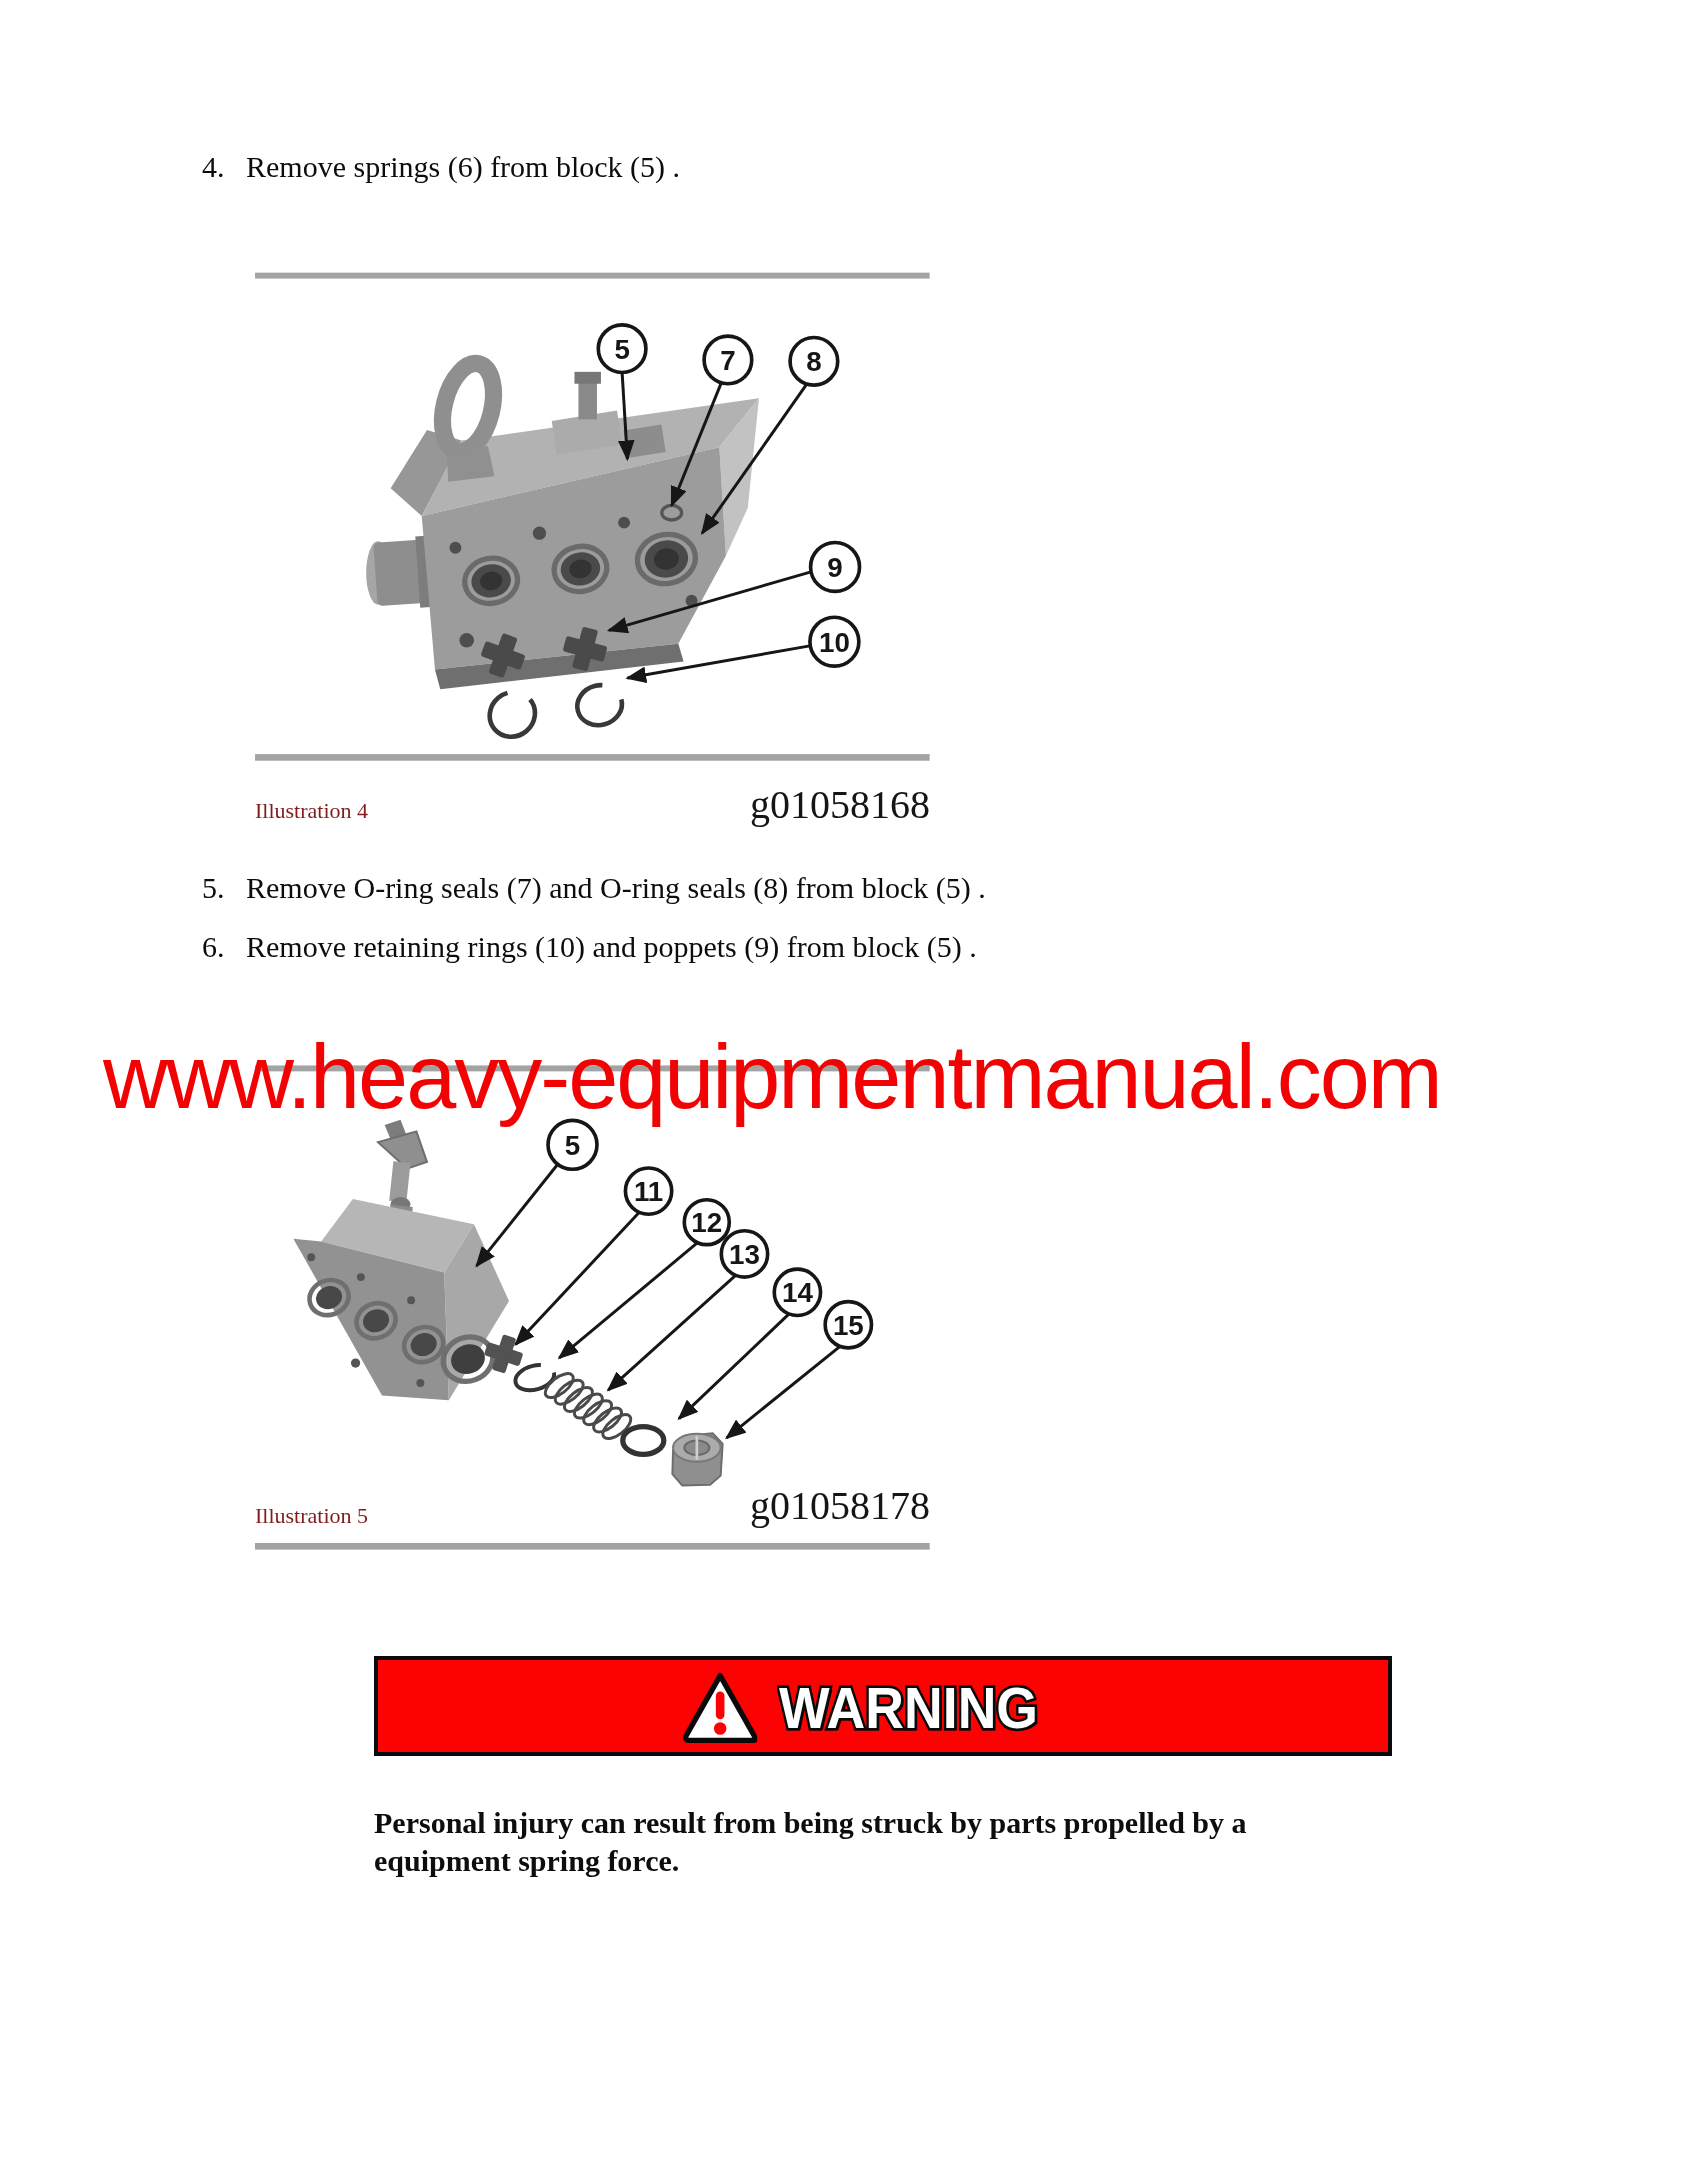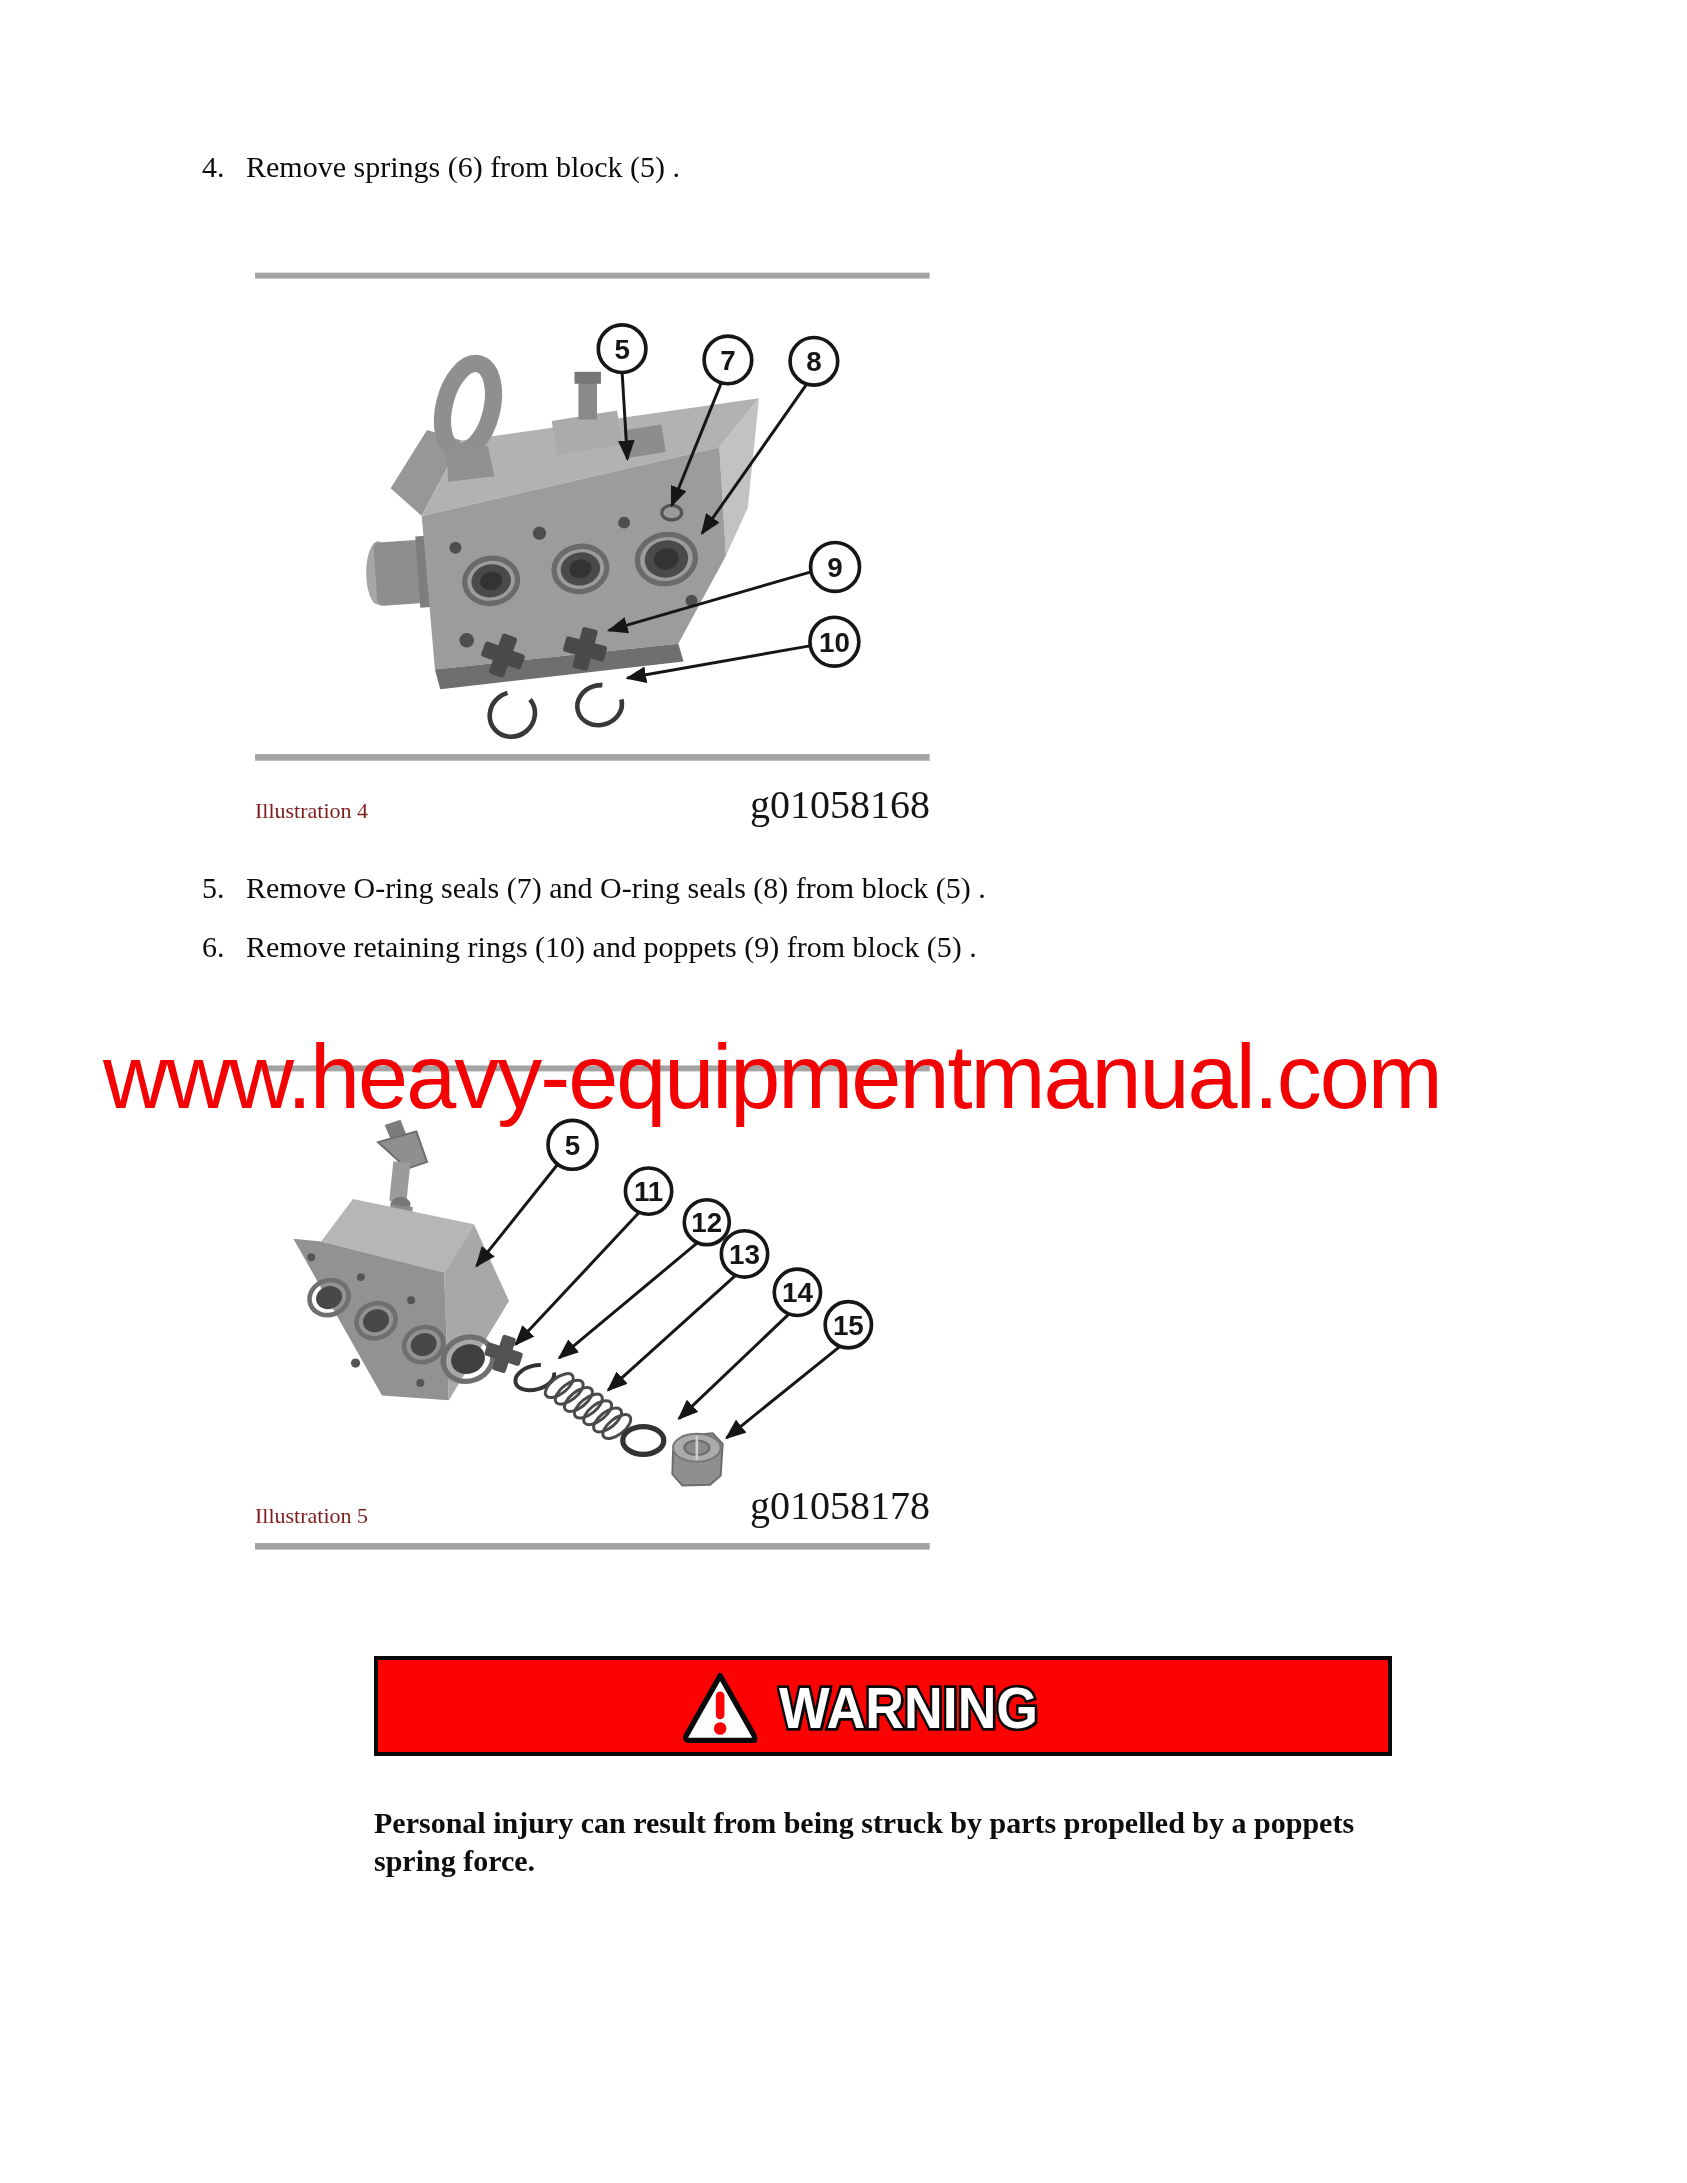--- a/index.html
+++ b/index.html
@@ -331,17 +331,17 @@
         <circle cx="62" cy="93" r="9.5" fill="#fd0202"></circle>
       </svg>
       <svg width="271" height="73" viewBox="0 0 410 110">
         <text x="7" y="87" font-family="Liberation Sans, sans-serif" font-size="88" font-weight="bold" fill="#0a0a0a" textLength="392" lengthAdjust="spacingAndGlyphs">WARNING</text>
         <text x="3" y="84" font-family="Liberation Sans, sans-serif" font-size="88" font-weight="bold" fill="#ffffff" stroke="#0a0a0a" stroke-width="8" paint-order="stroke" textLength="392" lengthAdjust="spacingAndGlyphs">WARNING</text>
       </svg>
     </div>
   </div>
 
   <div class="warn-text">
-    <p>Personal injury can result from being struck by parts propelled by a poppets spring force.</p>
+    <p>Personal injury can result from being struck by parts propelled by a equipment spring force.</p>
   </div>
 
 </div>
 
 
 </body></html>

